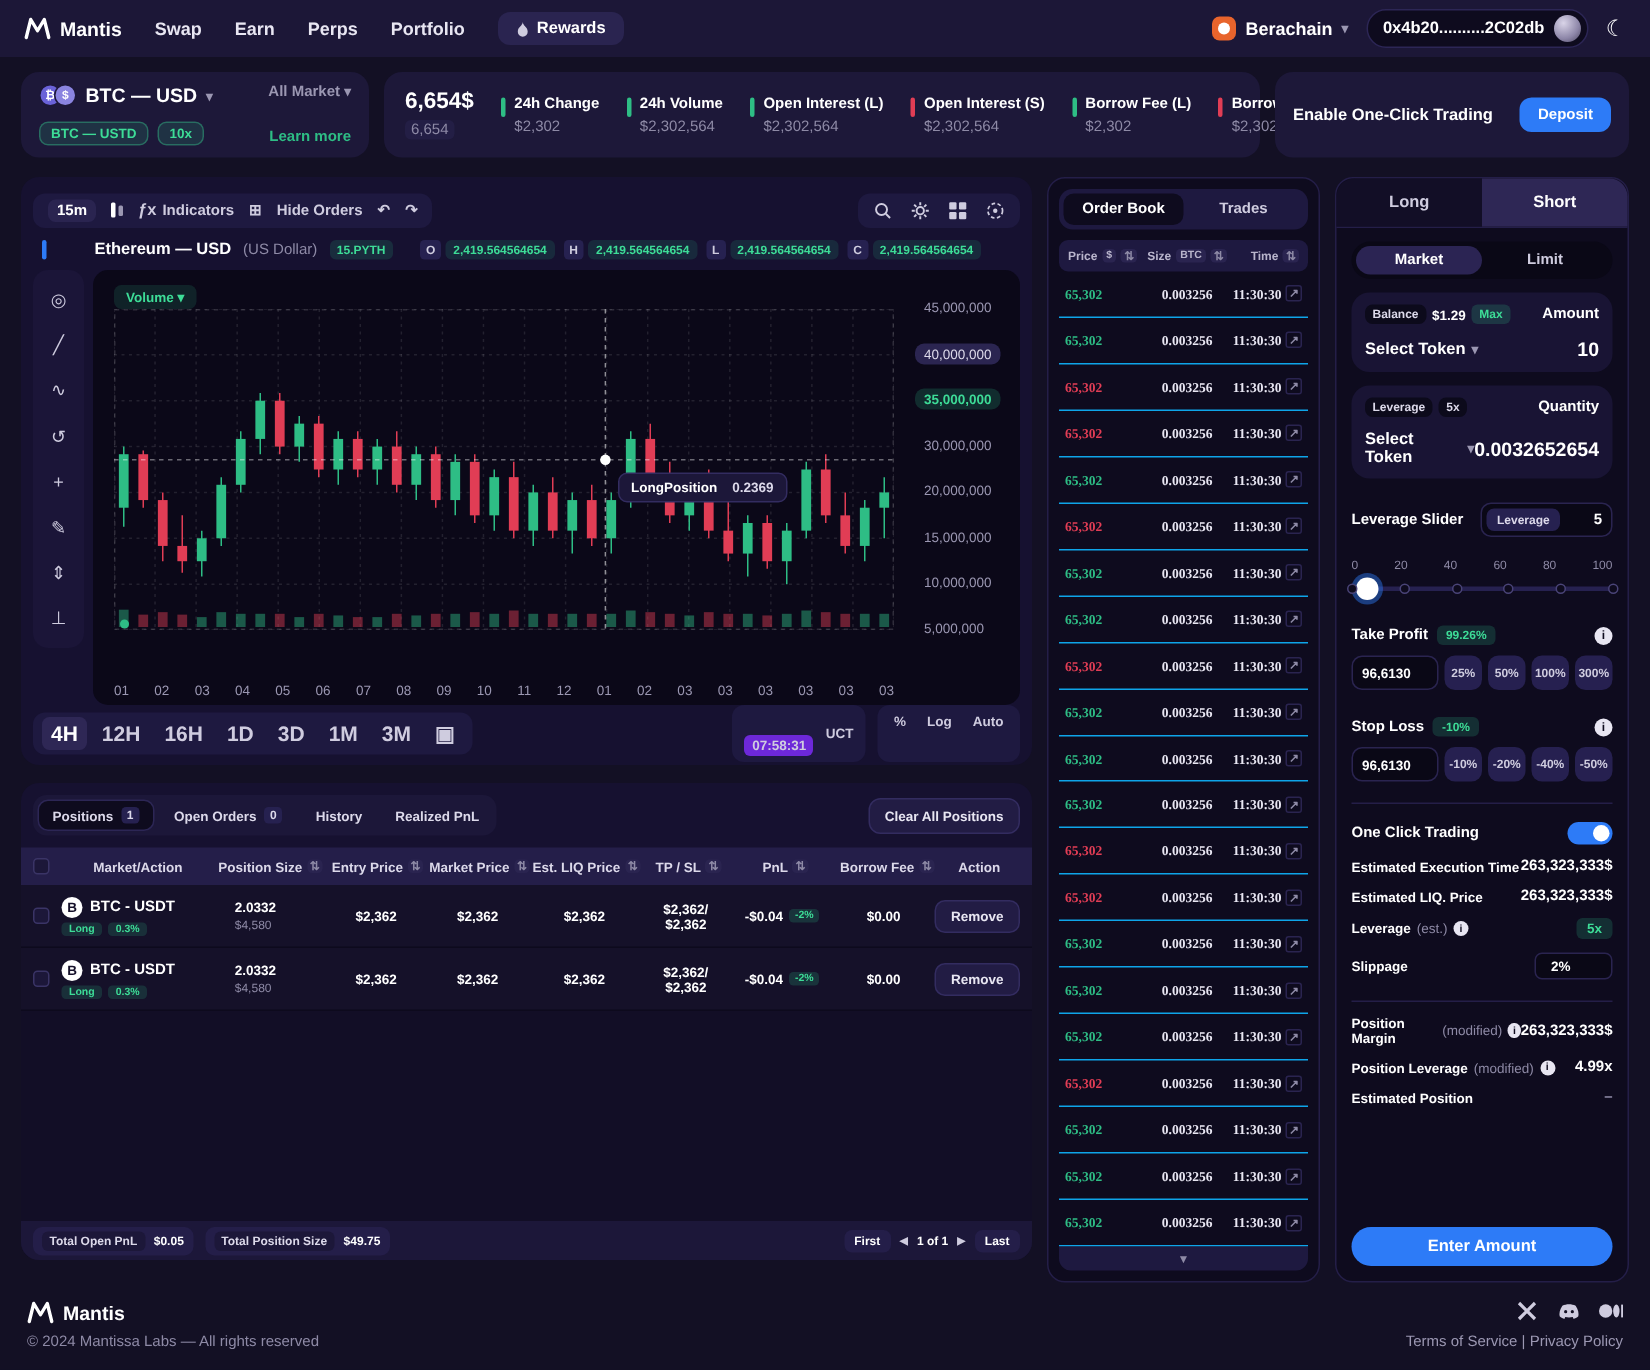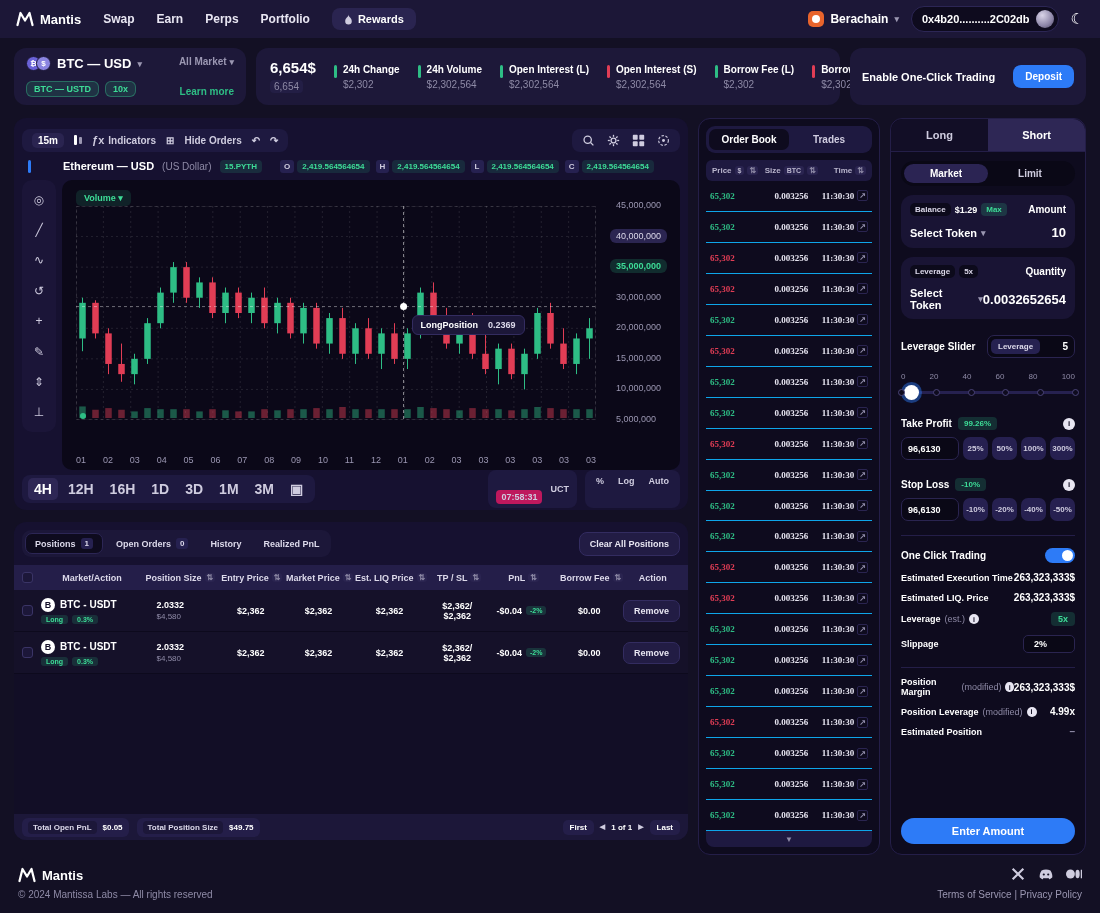--- a/index.html
+++ b/index.html
@@ -77,21 +77,21 @@
   .xaxis { position:absolute; left:14px; bottom:5px; width:520px; display:flex; justify-content:space-between; }
   .xlab { font-size:9px; color:#9b97b2; }
   .cross-tip { position:absolute; z-index:4; background:#1c1739; border:1px solid #332c60; border-radius:6px; display:flex; gap:10px; align-items:center; padding:4px 8px; font-size:9px; font-weight:bold; }
   .cross-tip .tv { color:#dcd9ea; }
   .cfooter { height:26px; margin-top:6px; display:flex; justify-content:space-between; align-items:center; }
   .tf-group { display:flex; align-items:center; gap:4px; background:#1e1940; border-radius:8px; padding:3px 6px; }
   .tf-btn { font-size:14px; font-weight:bold; color:#cfccdf; padding:3px 6px; border-radius:5px; cursor:pointer; }
   .tf-btn.active { background:#2e2755; color:#fff; }
   .cfoot-r { display:flex; gap:8px; }
   .clock-pill { display:flex; align-items:center; gap:8px; background:#1e1940; border-radius:8px; padding:4px 8px; font-size:9px; font-weight:bold; color:#cfccdf; }
-  .clock-val { background:#be185d; border-radius:4px; padding:2px 5px;margin-top:16px; }
+  .clock-val { background:#6d28d9; border-radius:4px; padding:2px 5px;margin-top:16px; }
   .scale-group { display:flex; gap:4px; background:#1e1940; border-radius:8px; padding:3px 6px; }
   .scale-btn { font-size:9px; font-weight:bold; color:#cfccdf; padding:3px 5px; cursor:pointer; }
 
   
   .ob-card { position:absolute; left:698px; top:118px; width:182px; height:737px; background:#0e0b1e; border:1px solid #241e48; border-radius:12px; padding:7px; display:flex; flex-direction:column; }
   .ob-tabs { display:flex; background:#1e1940; border-radius:9px; padding:3px; }
   .ob-tab { flex:1; text-align:center; font-size:10px; font-weight:bold; color:#cfccdf; padding:5px 0; border-radius:7px; cursor:pointer; }
   .ob-tab.active { background:#0e0b1e; color:#fff; }
   .ob-head { display:flex; align-items:center; background:#1e1940; border-radius:6px; margin-top:7px; padding:6px 6px; font-size:8px; color:#b9b5cc; font-weight:bold; }
   .ob-head .c1 { flex:1.1; display:flex; gap:3px; align-items:center;}

